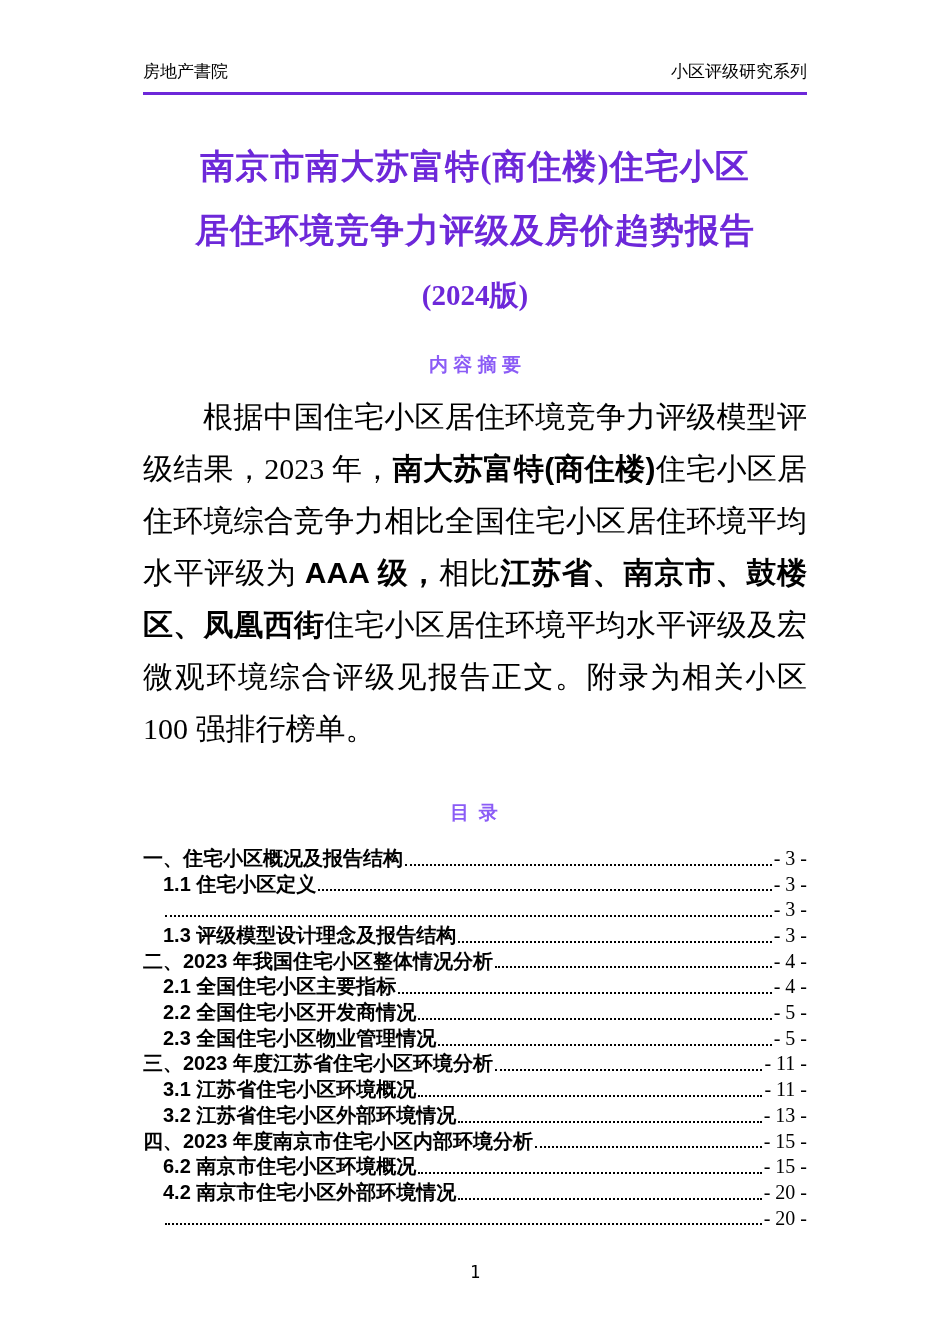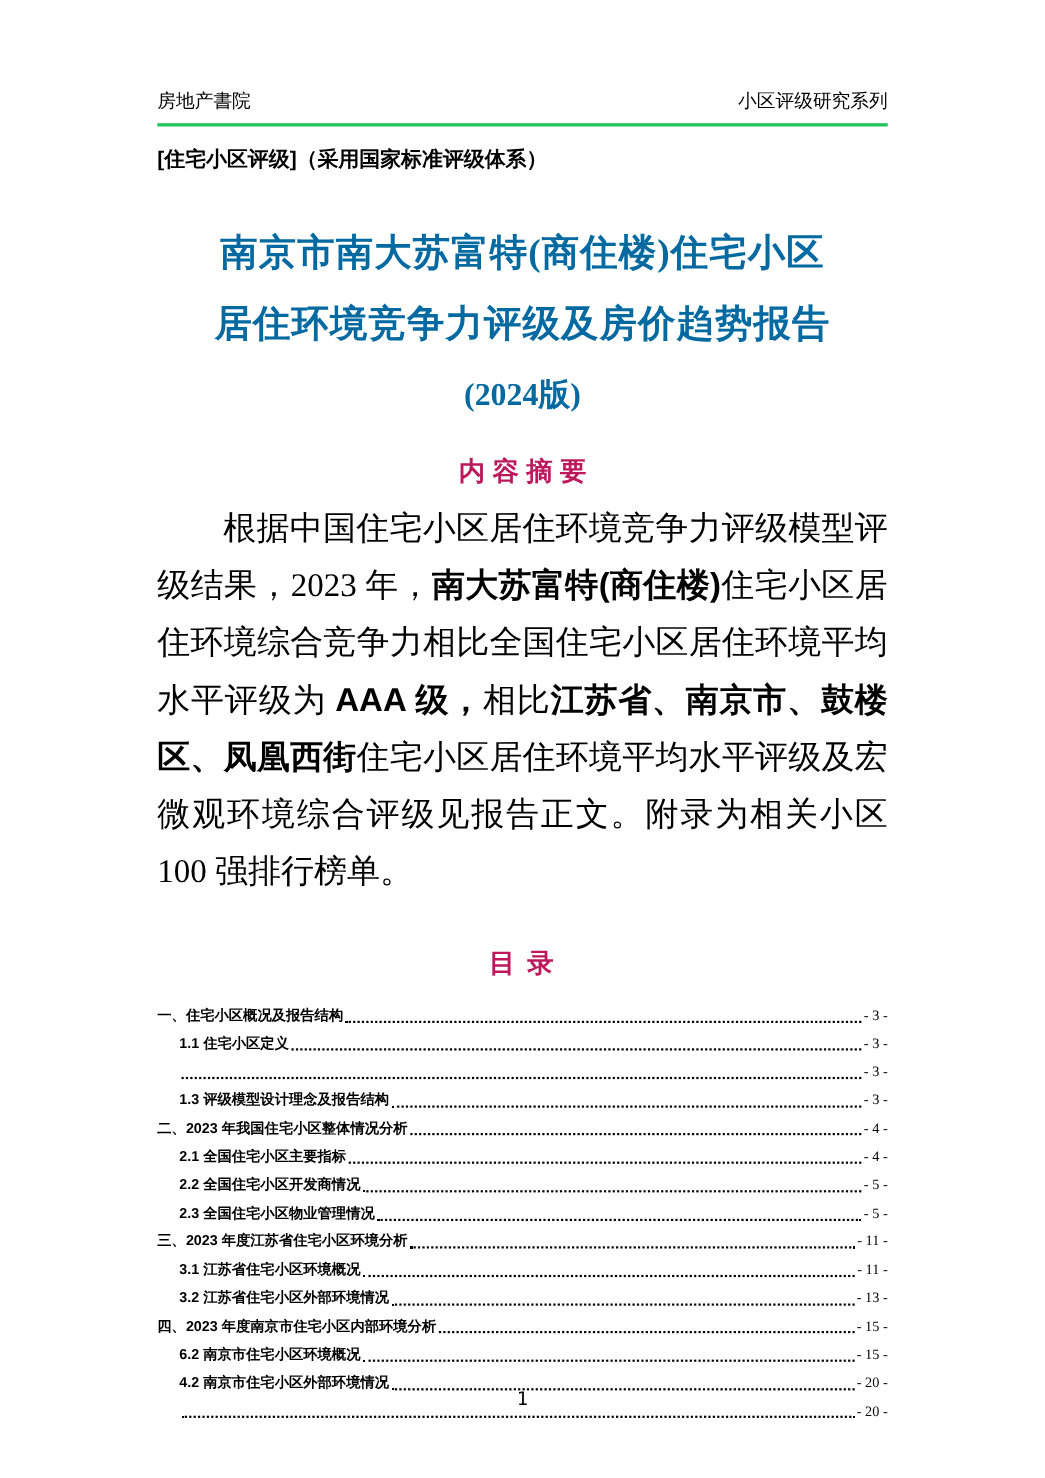--- a/index.html
+++ b/index.html
@@ -17,22 +17,21 @@
   }
   
   .header-bar {
     display: flex;
     justify-content: space-between;
     align-items: center;
     font-family: "Liberation Sans", "DejaVu Sans", sans-serif;
     font-size: 17px;
     line-height: 24px;
     padding-bottom: 8px;
-    border-bottom: 3px solid #22c55e;
-    margin-top: 20px;
+    border-bottom: 3px solid #6d28d9;
   }
   
   .subheader {
     margin-top: 18px;
     font-family: "Liberation Sans", "DejaVu Sans", sans-serif;
     font-weight: 700;
     font-size: 19px;
     line-height: 26px;
   }
   
@@ -50,39 +49,39 @@
   .title-version {
     margin-top: 12px;
     font-size: 29px;
     line-height: 40px;
   }
   
   .section-heading {
     text-align: center;
     font-family: "Liberation Sans", "DejaVu Sans", sans-serif;
     font-weight: 700;
-    font-size: 24px;
+    font-size: 19px;
     line-height: 40px;
-    color: #be185d;
+    color: #8b5cf6;
   }
   .summary-heading { margin-top: 30px; }
   .summary-para {
     margin: 6px 0 0 0;
     font-size: 30px;
     line-height: 52px;
     text-align: justify;
     text-indent: 2em;
   }
   .seg-bold {
     font-family: "Liberation Sans", "DejaVu Sans", sans-serif;
     font-weight: 700;
   }
   
   .toc-heading { margin-top: 38px; letter-spacing: 2px; }
-  .toc-list { margin-top: 13px; font-size: 13px; }
+  .toc-list { margin-top: 13px; font-size: 20px; }
   .toc-row {
     display: flex;
     align-items: flex-end;
     height: 25.7px;
     line-height: 25.7px;
     white-space: nowrap;
   }
   .toc-row.lvl2 { padding-left: 20px; }
   .toc-label {
     font-family: "Liberation Sans", "DejaVu Sans", sans-serif;
@@ -114,23 +113,22 @@
 </head>
 <body>
 
 <div class="page">
 
   <div class="header-bar">
     <span>房地产書院</span>
     <span>小区评级研究系列</span>
   </div>
 
-  <div class="subheader">[住宅小区评级]（采用国家标准评级体系）</div>
-
-  <div class="title-block" style="color: #0369a1;">
+
+  <div class="title-block" style="color: #6d28d9;">
     <div class="title-line">南京市南大苏富特(商住楼)住宅小区</div>
     <div class="title-line">居住环境竞争力评级及房价趋势报告</div>
     <div class="title-version">(2024版)</div>
   </div>
 
   <div class="section-heading summary-heading">内 容 摘 要</div>
 
   <p class="summary-para"><span>根据中国住宅小区居住环境竞争力评级模型评级结果，2023 年，</span><span class="seg-bold">南大苏富特(商住楼)</span><span>住宅小区居住环境综合竞争力相比全国住宅小区居住环境平均水平评级为 </span><span class="seg-bold">AAA 级，</span><span>相比</span><span class="seg-bold">江苏省、南京市、鼓楼区、凤凰西街</span><span>住宅小区居住环境平均水平评级及宏微观环境综合评级见报告正文。附录为相关小区 100 强排行榜单。</span></p>
 
   <div class="section-heading toc-heading">目 录</div>

